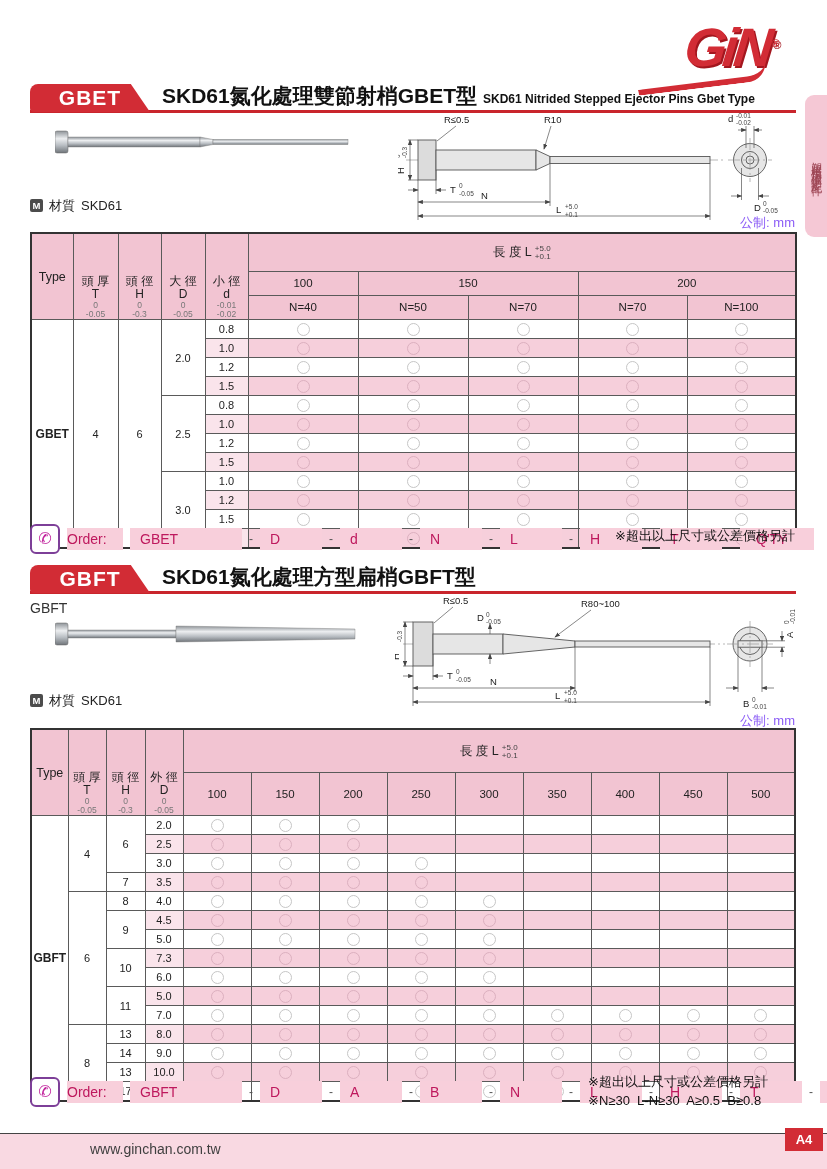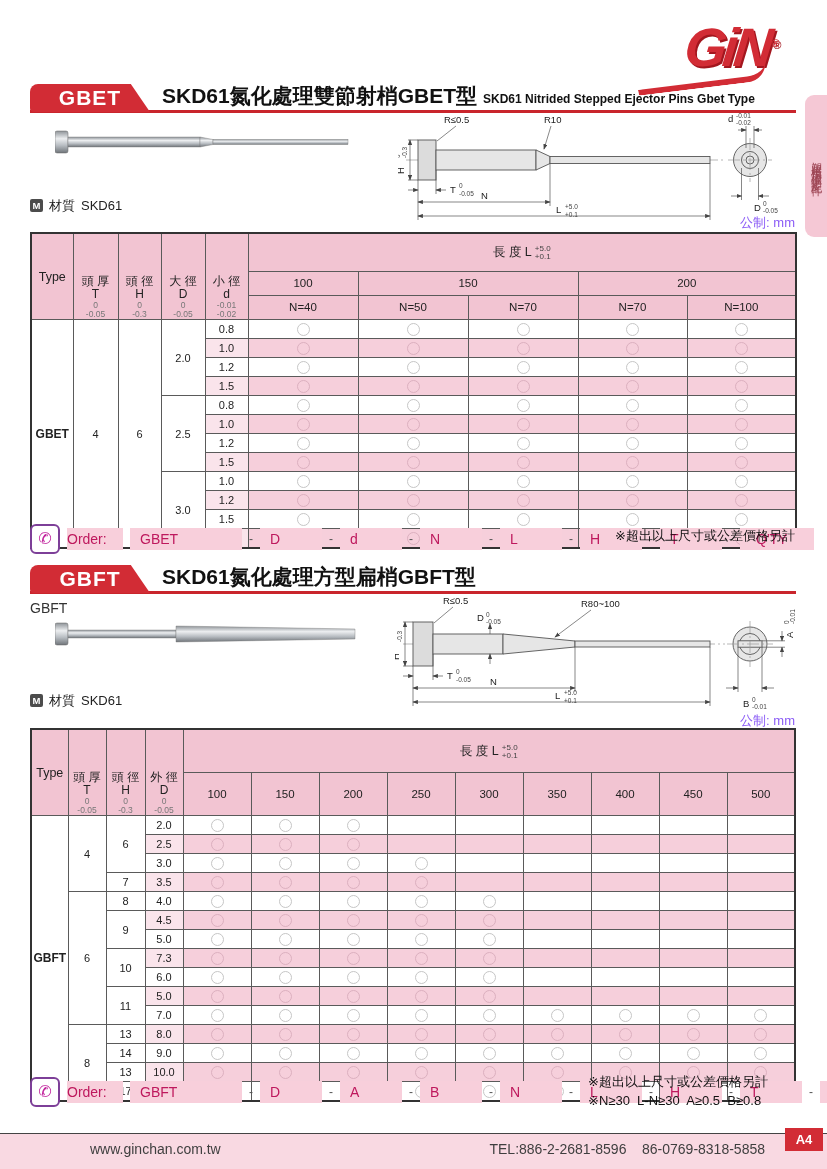--- a/index.html
+++ b/index.html
@@ -726,16 +726,15 @@
       <div class="obox" style="padding: 3px 10px;">T</div>
       <span class="dash">-</span>
       <div class="obox" style="padding: 3px 10px;">Q'TY</div>
     </div>
   <div class="note" style="left:588px;top:1073px">※超出以上尺寸或公差價格另計</div>
   <div class="note" style="left:588px;top:1093px">※N≥30  L-N≥30  A≥0.5  B≥0.8</div>
 
   <div class="foot-line"></div>
   <div class="foot-band"></div>
   <div class="foot-web">www.ginchan.com.tw</div>
-  <div class="foot-tel">TEL:886-2-2681-8596    86-0769-8318-5858</div>
   <div class="a4">A4</div>
 
 </div>
 
 </body></html>

